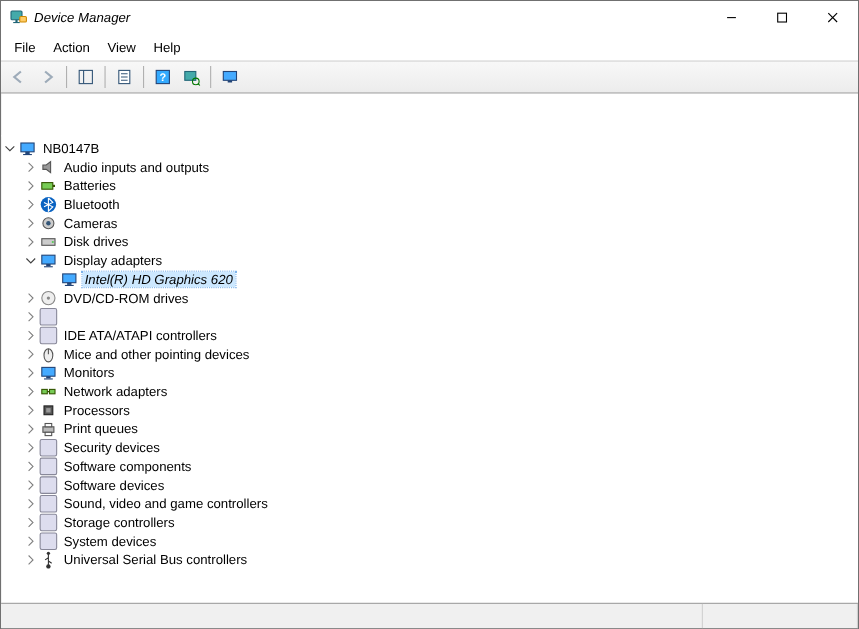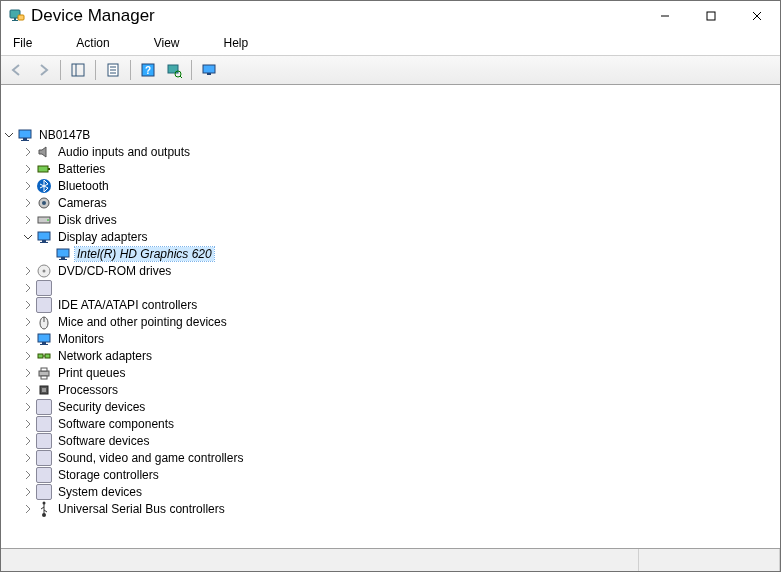--- a/index.html
+++ b/index.html
@@ -32,21 +32,22 @@
     background: #fff;
   }
   .titlebar .app-icon {
     width: 16px; height: 16px;
     margin-right: 6px;
     display: inline-flex;
     align-items: center; justify-content: center;
   }
   .titlebar .title {
     flex: 1;
-    font-size: 17px;
+    font-size: 12px;
+    font-style: italic;
   }
   .win-controls {
     display: flex;
     height: 100%;
   }
   .win-btn {
     width: 46px;
     display: flex;
     align-items: center;
     justify-content: center;
@@ -54,21 +55,20 @@
     font-size: 10px;
   }
 
   
   .menubar {
     display: flex;
     align-items: center;
     padding: 2px 4px;
     height: 20px;
     background: #fff;
-    gap: 28px;
   }
   .menubar .menu-item {
     padding: 2px 8px;
     font-size: 12px;
   }
 
   
   .toolbar {
     display: flex;
     align-items: center;
@@ -466,42 +466,42 @@
             </li>
             <li class="node">
               <div class="row">
                 <span class="expander expandable">
                   <svg width="10" height="10">
                     <path d="M3 1 L7 5 L3 9" fill="none" stroke="#808080"></path>
                   </svg>
                 </span>
                 <span class="nicon">
                   <svg width="16" height="16">
+                    <rect x="4" y="4" width="8" height="8" fill="#555" stroke="#222"></rect>
+                    <rect x="6" y="6" width="4" height="4" fill="#999"></rect>
+                  </svg>
+                </span>
+                <span class="label">Processors</span>
+              </div>
+            </li>
+            <li class="node">
+              <div class="row">
+                <span class="expander expandable">
+                  <svg width="10" height="10">
+                    <path d="M3 1 L7 5 L3 9" fill="none" stroke="#808080"></path>
+                  </svg>
+                </span>
+                <span class="nicon">
+                  <svg width="16" height="16">
                     <rect x="3" y="6" width="10" height="5" fill="#bbb" stroke="#555"></rect>
                     <rect x="5" y="3" width="6" height="3" fill="#fff" stroke="#555"></rect>
                     <rect x="5" y="11" width="6" height="3" fill="#fff" stroke="#555"></rect>
                   </svg>
                 </span>
                 <span class="label">Print queues</span>
-              </div>
-            </li>
-            <li class="node">
-              <div class="row">
-                <span class="expander expandable">
-                  <svg width="10" height="10">
-                    <path d="M3 1 L7 5 L3 9" fill="none" stroke="#808080"></path>
-                  </svg>
-                </span>
-                <span class="nicon">
-                  <svg width="16" height="16">
-                    <rect x="4" y="4" width="8" height="8" fill="#555" stroke="#222"></rect>
-                    <rect x="6" y="6" width="4" height="4" fill="#999"></rect>
-                  </svg>
-                </span>
-                <span class="label">Processors</span>
               </div>
             </li>
             <li class="node">
               <div class="row">
                 <span class="expander expandable">
                   <svg width="10" height="10">
                     <path d="M3 1 L7 5 L3 9" fill="none" stroke="#808080"></path>
                   </svg>
                 </span>
                 <span class="nicon">

